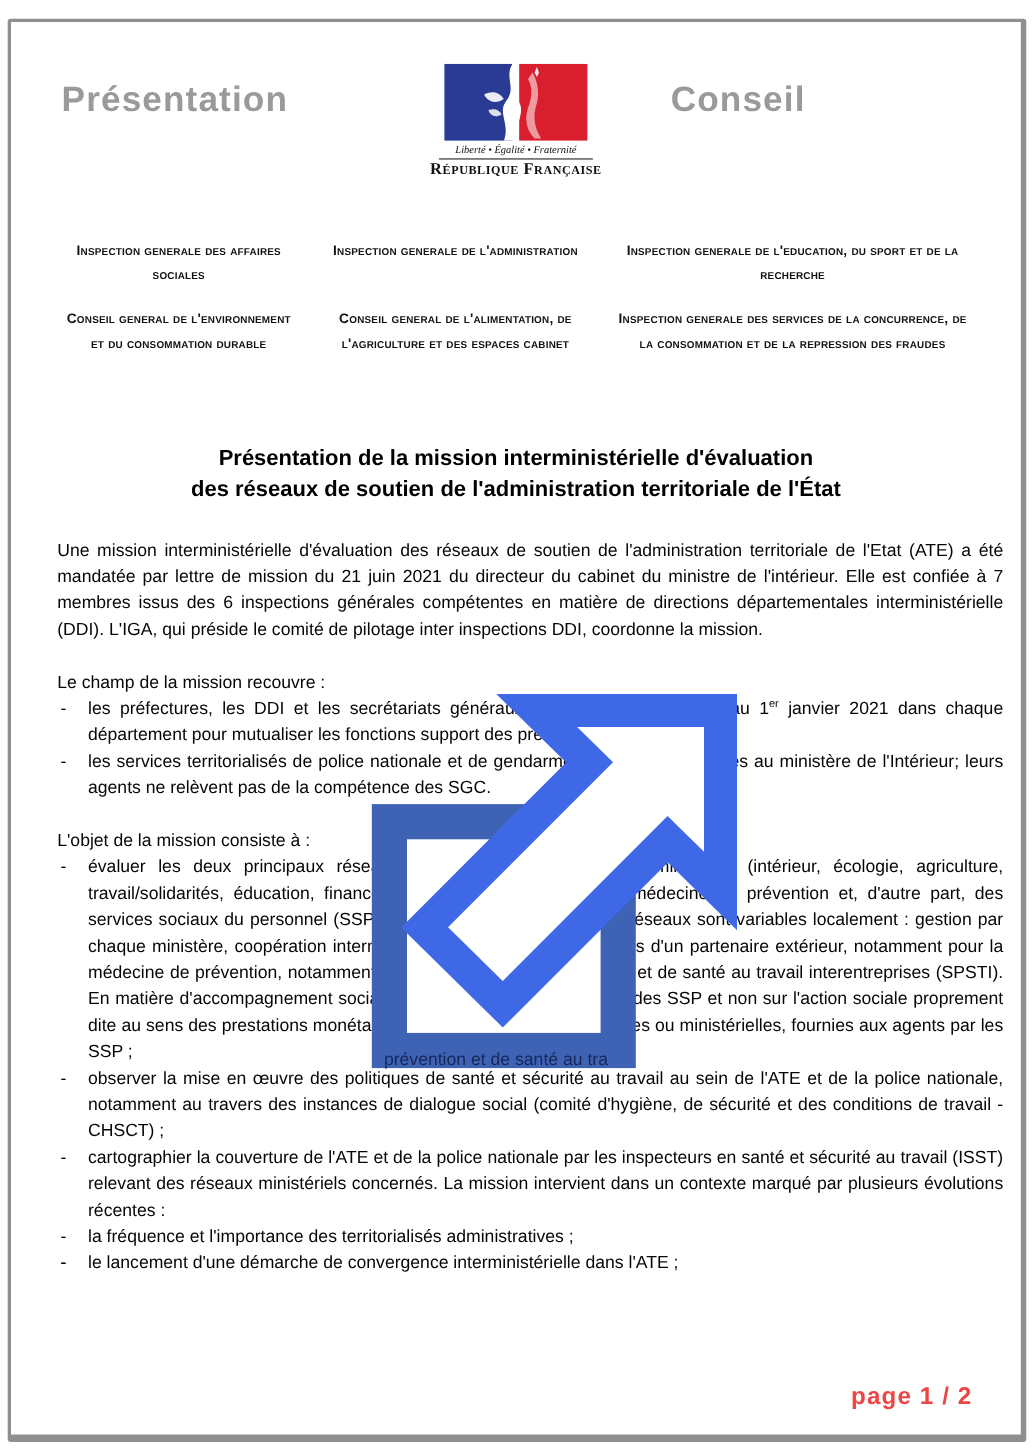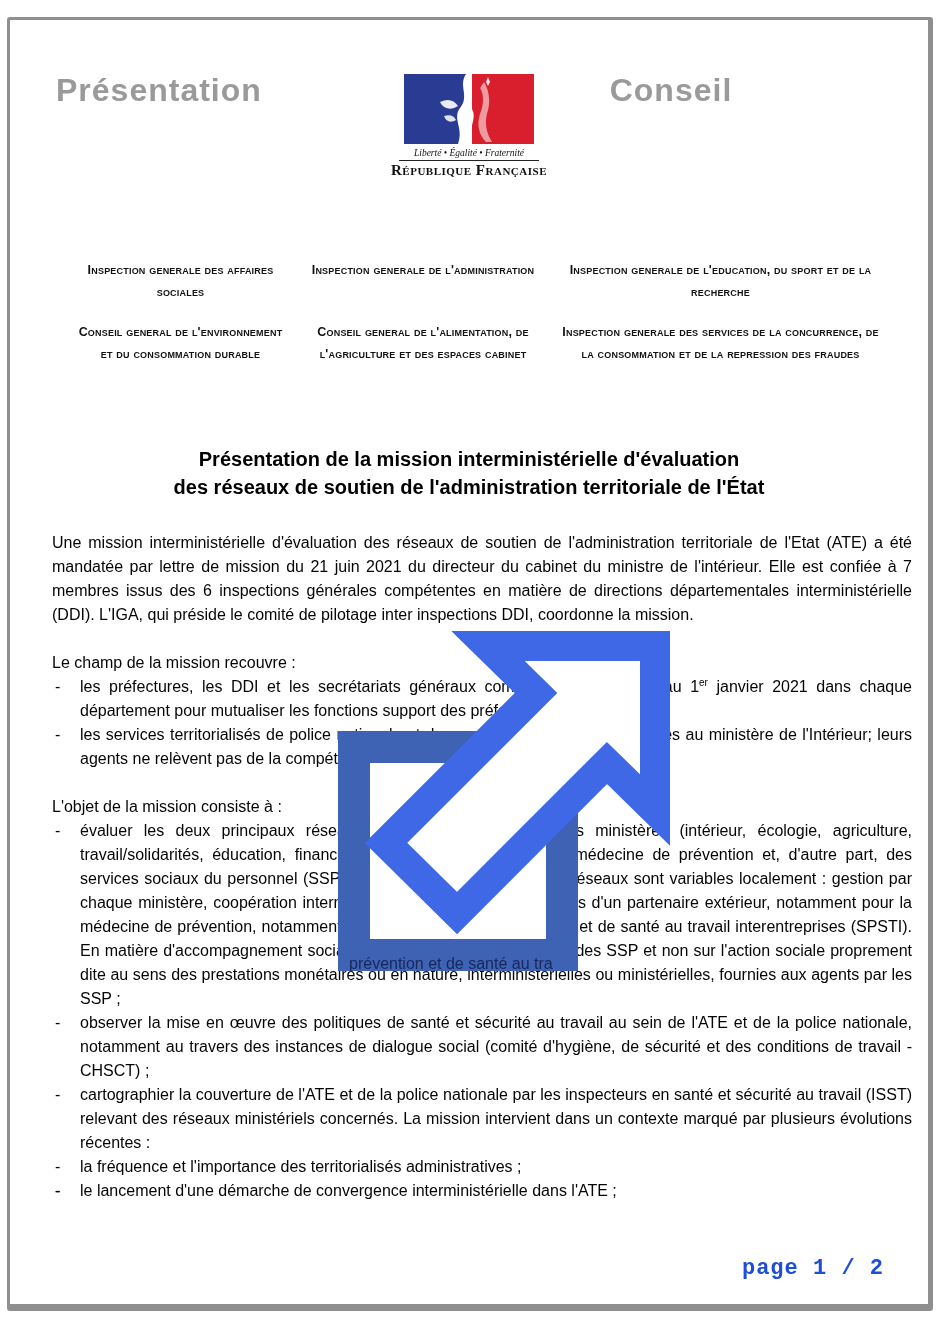--- a/index.html
+++ b/index.html
@@ -19,36 +19,36 @@
     display:grid; grid-template-columns:1fr 150px 1fr;
     align-items:start; margin-top:38px;
   }
   .hdr-title {
     font-size:32px; font-weight:bold; color:#9a9a9a; letter-spacing:1px;
     margin-top:14px; white-space:nowrap;
   }
   .hdr-left { padding-left:46px; text-align:left; }
   .hdr-right { text-align:center; padding-right:130px; }
 
-  .logo { display:flex; flex-direction:column; align-items:center; width:150px;margin-top:16px; }
+  .logo { display:flex; flex-direction:column; align-items:center; width:150px; }
   .logo svg { display:block; }
   .logo-motto {
     font-family:"Liberation Serif", serif; font-style:italic;
     font-size:9.5px; color:#111; margin-top:4px; white-space:nowrap;
   }
   .logo-rule { width:140px; height:1px; background:#222; margin-top:2px; }
   .logo-country {
     font-family:"Liberation Serif", serif; font-weight:bold;
     font-variant:small-caps; font-size:15px; letter-spacing:0.5px; color:#111;
     margin-top:1px; white-space:nowrap;
   }
 
   
   .institutions {
-    margin-top:80px; padding:0 63px;
+    margin-top:54px; padding:0 45px;
     display:grid; grid-template-columns:215px 270px 325px;
     justify-content:space-between; row-gap:18px;
   }
   .inst-cell {
     font-size:12.5px; font-weight:bold; color:#111;
     font-variant:small-caps; text-align:center; line-height:22px;
     letter-spacing:0.2px;
   }
 
   
@@ -77,21 +77,21 @@
     z-index:5; pointer-events:none;
   }
   .wm-fragment {
     position:absolute; left:339px; top:935px; z-index:6;
     font-size:16px; color:#17275a; white-space:nowrap; pointer-events:none;
   }
 
   
   .page-footer {
     position:absolute; right:44px; top:1236px; z-index:2;
-    font-size:22px; font-weight:bold; color:#1d4ed8; letter-spacing:1px;font-family:Liberation Mono, monospace;
+    font-size:22px; font-weight:bold; color:#ef4444; letter-spacing:1px;
   }
 </style>
 </head>
 <body>
 
 <div class="page">
 
   <div class="doc-header">
     <div class="hdr-title hdr-left">Présentation</div>
 

